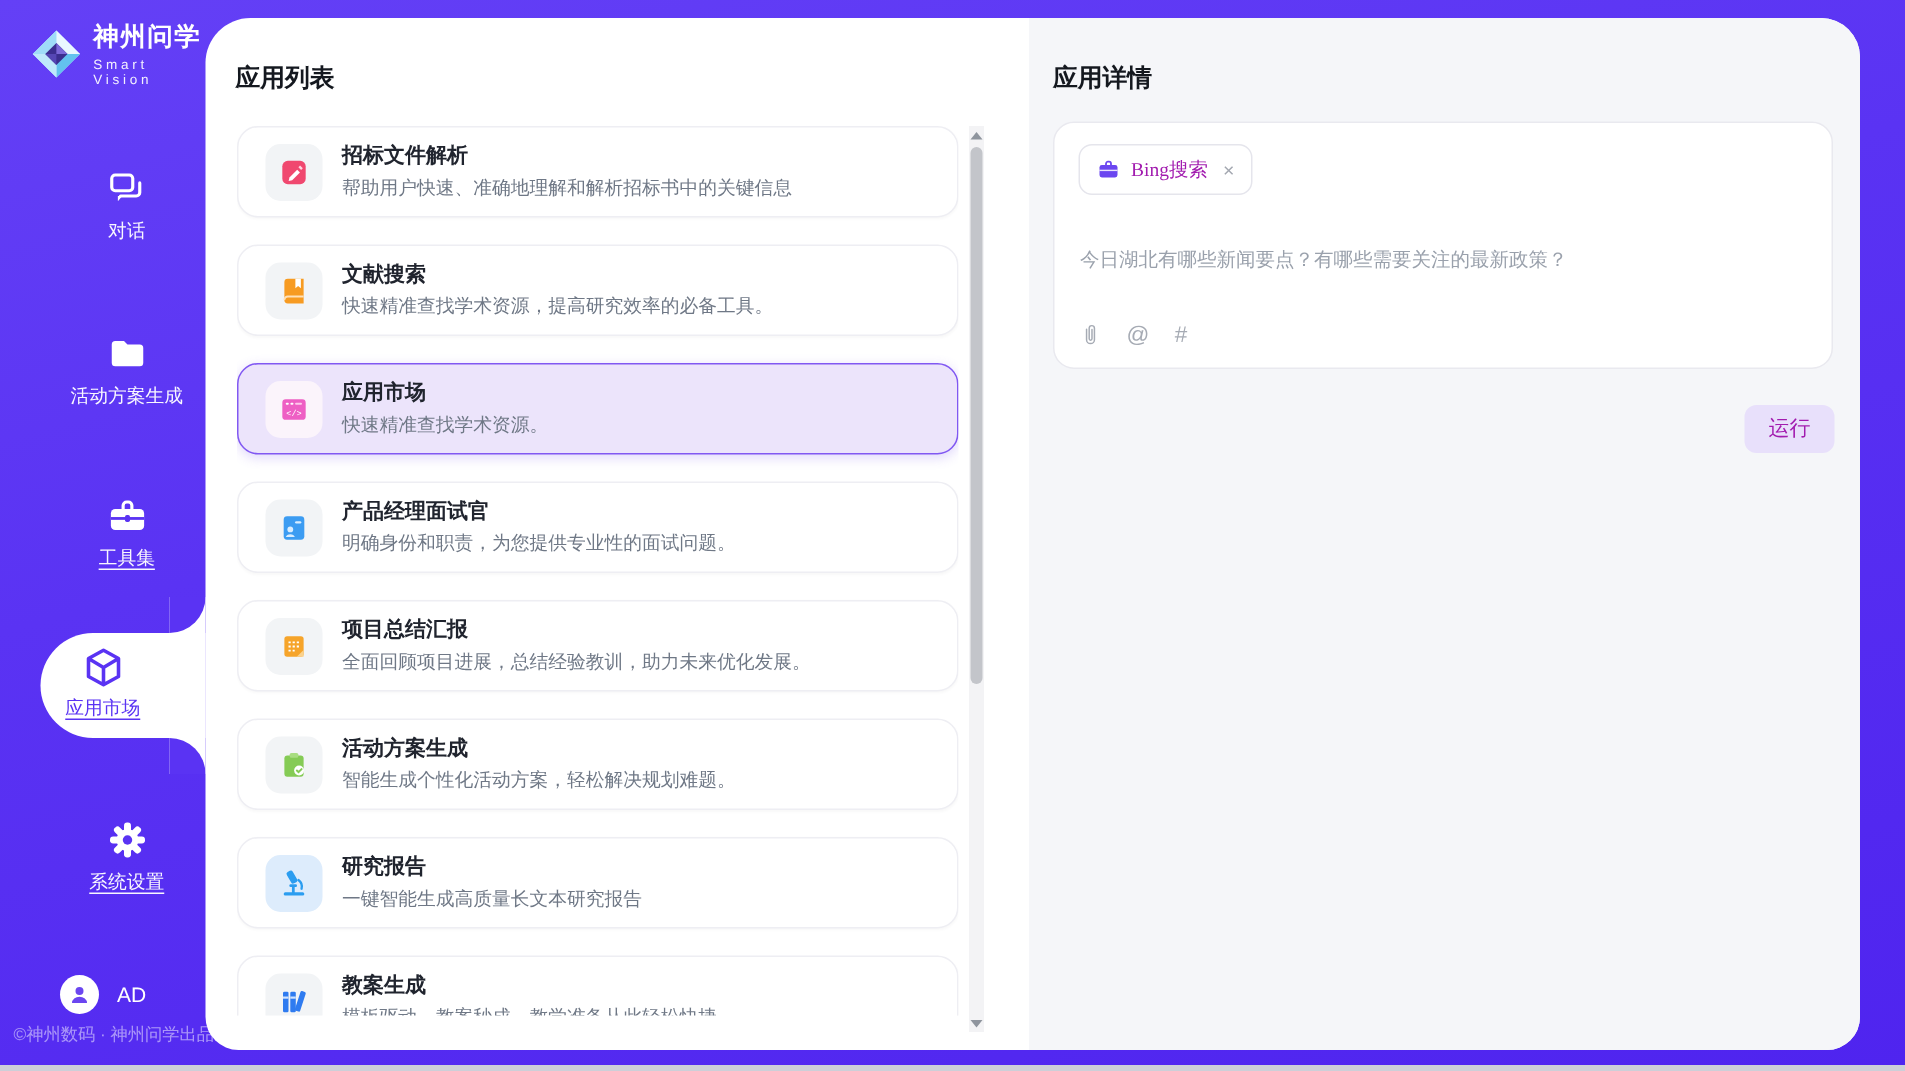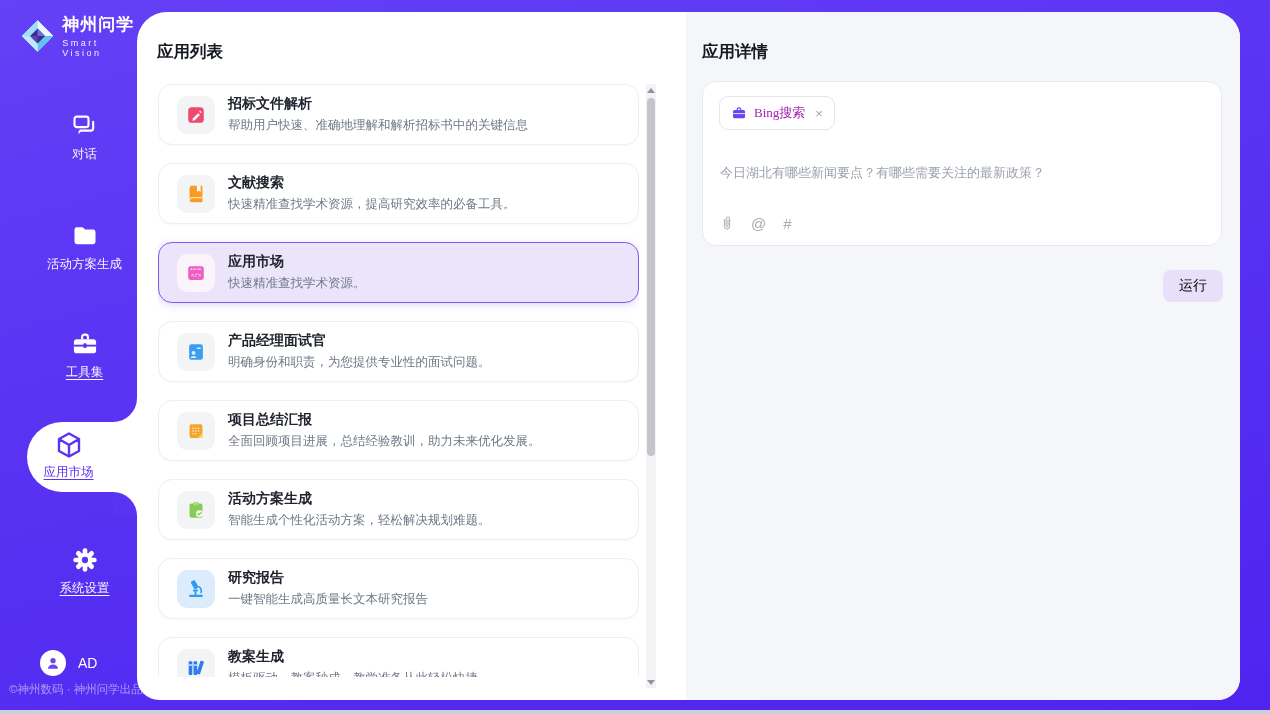--- a/index.html
+++ b/index.html
@@ -68,21 +68,21 @@
   .input-card { position:absolute; left:16px; top:69px; width:520px; height:165px; background:#fff;
                 border:1px solid #e9e9ef; border-radius:14px; cursor:text; }
   .chip { position:absolute; left:16px; top:14px; display:inline-flex; align-items:center; gap:7px;
           padding:7px 11px; border:1px solid #e5e5ec; border-radius:9px; background:#fff; cursor:pointer; }
   .chip-label { font-size:13px; color:#a21caf;font-family:Liberation Serif, serif; }
   .chip-x { font-size:13px; color:#a3a7b0; margin-left:3px; cursor:pointer; }
   .query { position:absolute; left:17px; top:82px; font-size:13px; color:#9aa1ac;font-family:Liberation Serif, serif; }
   .composer { position:absolute; left:17px; bottom:13px; display:flex; align-items:center; gap:17px; color:#a6abb4; }
   .composer .sym { font-size:15px; cursor:pointer; }
   .composer svg { display:block; cursor:pointer; }
-  .run-btn { position:absolute; right:17px; top:258px; padding:7px 16px; background:#e8e0fb; color:#000000;
+  .run-btn { position:absolute; right:17px; top:258px; padding:7px 16px; background:#e8e0fb; color:#a21caf;
              font-size:14px; border:none; border-radius:8px; cursor:pointer; font-family:inherit; }
 </style>
 </head>
 <body>
 
 <div class="sidebar">
 
   <div class="brand">
     <svg width="38" height="38" viewBox="0 0 38 38">
       <polygon points="19,2 36,19 19,36 2,19" fill="#cfeefe"></polygon>

